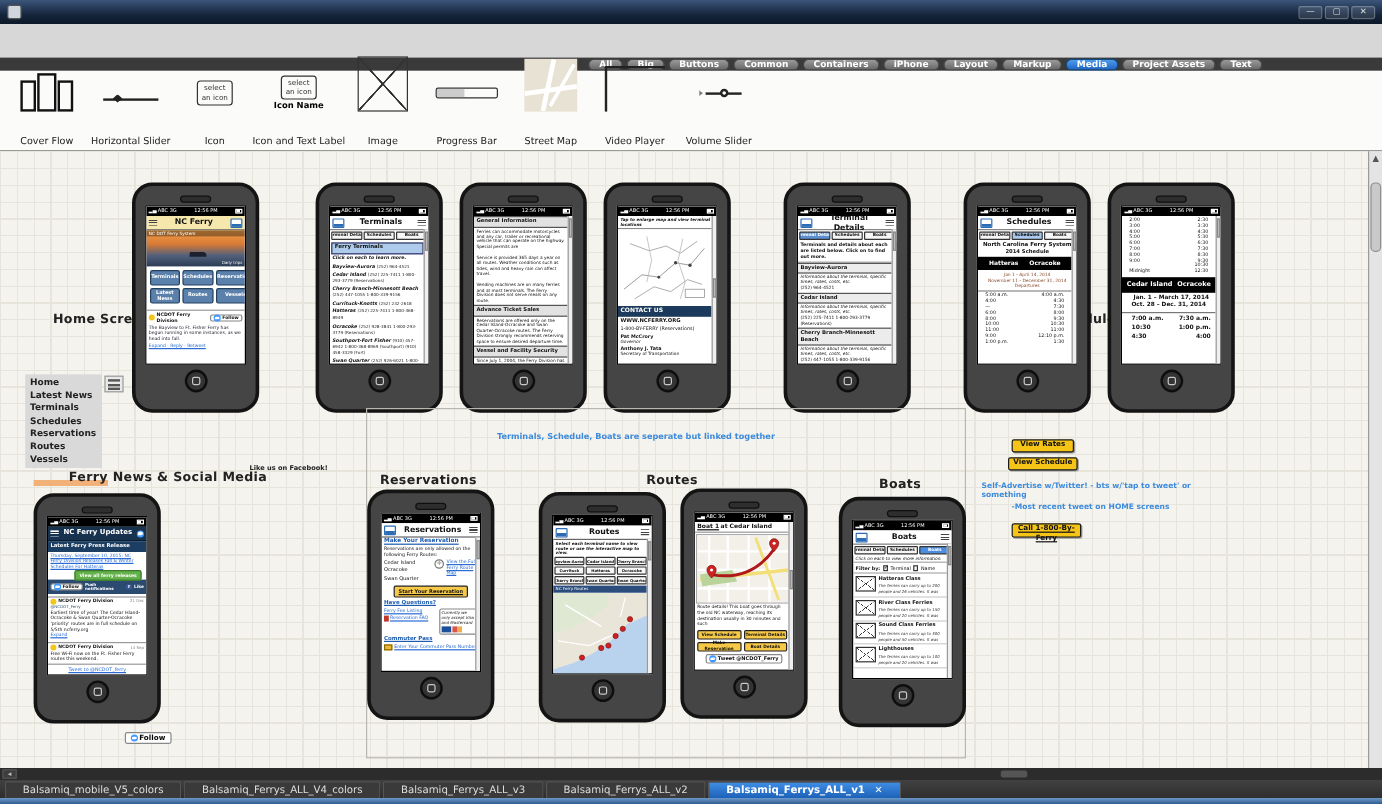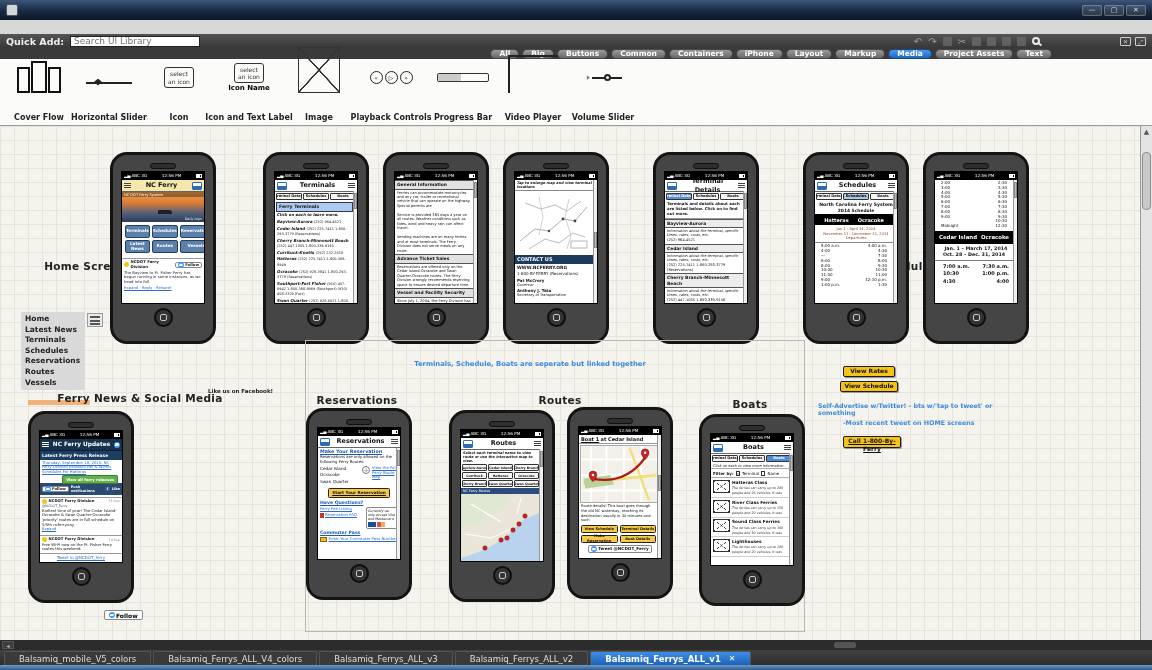--- a/index.html
+++ b/index.html
@@ -20,21 +20,21 @@
   .mag{width:8px;height:8px;border:2px solid #e8e8e8;border-radius:50%;position:relative;}
   .mag:after{content:"";position:absolute;width:5px;height:2px;background:#e8e8e8;right:-4px;bottom:-2px;transform:rotate(38deg);}
   .winicons{display:flex;gap:4px;margin-right:6px;}
   .winicon{width:11px;height:9px;border:1px solid #cfcfcf;border-radius:1px;color:#cfcfcf;font-size:6px;line-height:7px;text-align:center;}
   #tabrow{position:absolute;top:48px;left:0;right:0;height:11px;background:#3a3a3a;display:flex;align-items:center;justify-content:flex-end;gap:3px;padding-right:100px;}
   .pill{height:10px;padding:0 8px;border-radius:5px;background:linear-gradient(#9a9a9a,#676767);border:1px solid #474747;color:#fff;font-size:7.5px;line-height:8px;font-weight:bold;}
   .pill.sel{background:linear-gradient(#4d9bea,#1f66c4);border-color:#15497f;}
   
   #library{position:absolute;top:59px;left:0;right:0;height:67px;background:#fbfbfa;border-bottom:1px solid #9a9a96;display:flex;align-items:flex-end;padding:3px 4px;gap:0;}
   .libitem{width:70px;display:flex;flex-direction:column;align-items:center;justify-content:flex-end;height:60px;}
-  .libitem .lbl{font-size:8px;color:#222;font-weight:bold;margin-top:20px;white-space:nowrap;}
+  .libitem .lbl{font-size:8px;color:#222;font-weight:normal;margin-top:20px;white-space:nowrap;}
   .libicon{flex:1;display:flex;align-items:center;justify-content:center;width:100%;}
   .sketchbox{border:1.5px solid #333;border-radius:3px;font-size:6px;color:#333;text-align:center;padding:2px;line-height:1.2;}
   .ximg{border:1.5px solid #333;background:
     linear-gradient(to top right,transparent 48.5%,#333 49%,#333 51%,transparent 51.5%),
     linear-gradient(to bottom right,transparent 48.5%,#333 49%,#333 51%,transparent 51.5%);}
   .mapthumb{width:44px;height:44px;background:#e7e2d3;position:relative;overflow:hidden;}
   .mapthumb i{position:absolute;background:#fff;}
   .playrow{display:flex;gap:2px;align-items:center;font-size:9px;color:#222;}
   .pcirc{width:13px;height:13px;border:1.5px solid #222;border-radius:50%;display:flex;align-items:center;justify-content:center;font-size:6px;}
   .progress{width:52px;height:9px;border:1.5px solid #333;border-radius:2px;overflow:hidden;}
@@ -124,39 +124,20 @@
   <div id="titlebar">
     <span class="appicon"></span>
     <span class="capbtns">
       <span class="capbtn">—</span>
       <span class="capbtn">▢</span>
       <span class="capbtn">✕</span>
     </span>
   </div>
 
 
-  <div id="quickbar">
-    <span class="qlabel">Quick Add:</span>
-    <input placeholder="Search UI Library" style="">
-    <span class="toolicons">
-      <span>↶</span>
-      <span>↷</span>
-      <span class="dim"></span>
-      <span>✂</span>
-      <span class="dim"></span>
-      <span class="dim"></span>
-      <span class="dim"></span>
-      <span class="dim"></span>
-      <span class="mag"></span>
-    </span>
-    <span class="winicons">
-      <span class="winicon">✕</span>
-      <span class="winicon">⤢</span>
-    </span>
-  </div>
 
   <div id="tabrow">
     <span class="pill">All</span>
     <span class="pill">Big</span>
     <span class="pill">Buttons</span>
     <span class="pill">Common</span>
     <span class="pill">Containers</span>
     <span class="pill">iPhone</span>
     <span class="pill">Layout</span>
     <span class="pill">Markup</span>
@@ -196,37 +177,37 @@
         <span style="font-size:7px;font-weight:bold;margin-top:1px;">Icon Name</span>
       </span>
       <span class="lbl">Icon and Text Label</span>
     </div>
     <div class="libitem">
       <span class="libicon">
           <span class="ximg" style="width:42px;height:46px;"></span>
         </span>
       <span class="lbl">Image</span>
     </div>
-    <div class="libitem" style="width:74px;">
-      <span class="libicon">
-          <span class="playrow">
-            <span class="pcirc">«</span>
-            <span class="pcirc">▷</span>
-            <span class="pcirc">»</span>
-          </span>
-        </span>
-      <span class="lbl">Playback Controls</span>
-    </div>
     <div class="libitem">
       <span class="libicon">
           <span class="progress">
             <i></i>
           </span>
         </span>
       <span class="lbl">Progress Bar</span>
+    </div>
+    <div class="libitem">
+      <span class="libicon">
+        <span class="mapthumb">
+            <i style="left:18px;top:0;width:4px;height:44px;transform:rotate(12deg);"></i>
+            <i style="left:0;top:24px;width:44px;height:4px;transform:rotate(-8deg);"></i>
+            <i style="left:30px;top:2px;width:3px;height:40px;transform:rotate(30deg);"></i>
+          </span>
+      </span>
+      <span class="lbl">Street Map</span>
     </div>
     <div class="libitem">
       <span class="libicon">
           <span class="vidcorner"></span>
         </span>
       <span class="lbl">Video Player</span>
     </div>
     <div class="libitem">
       <span class="libicon">
           <span class="volrow">🕨<span class="volline">

